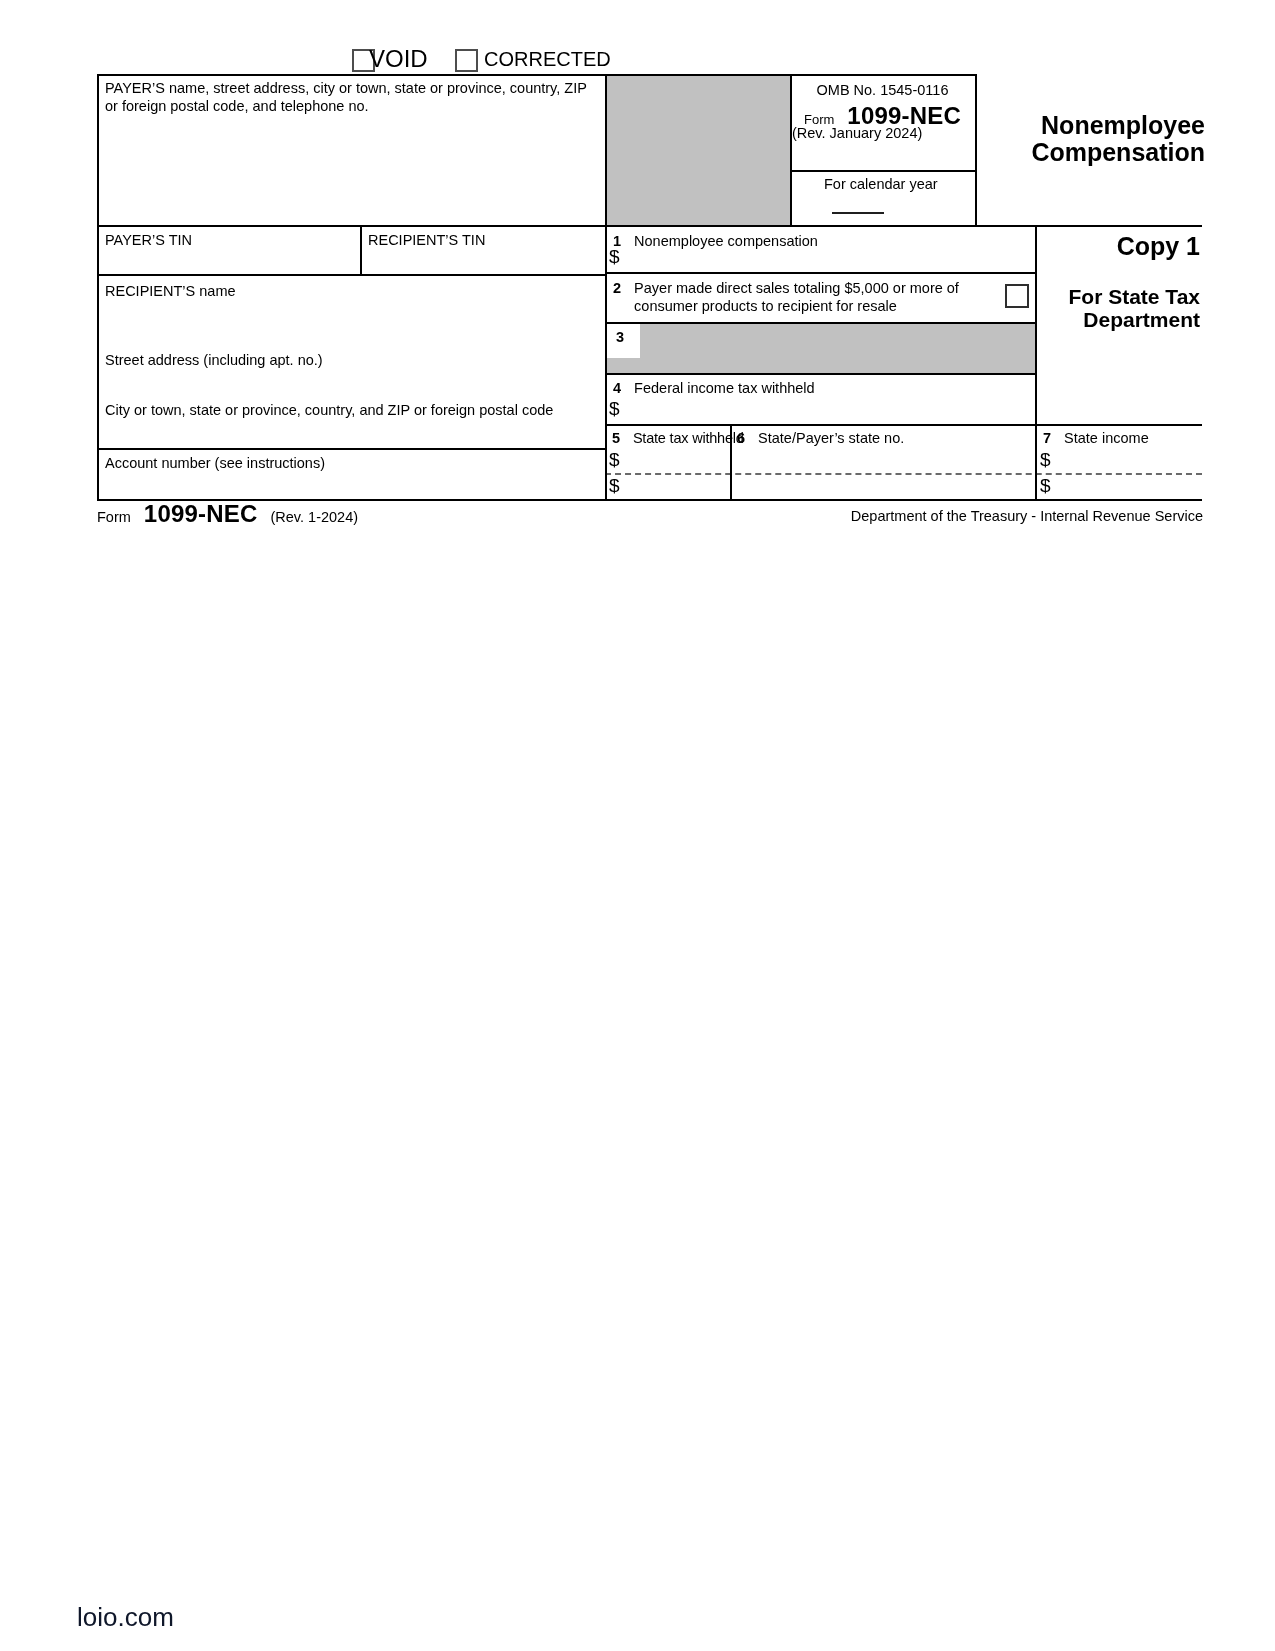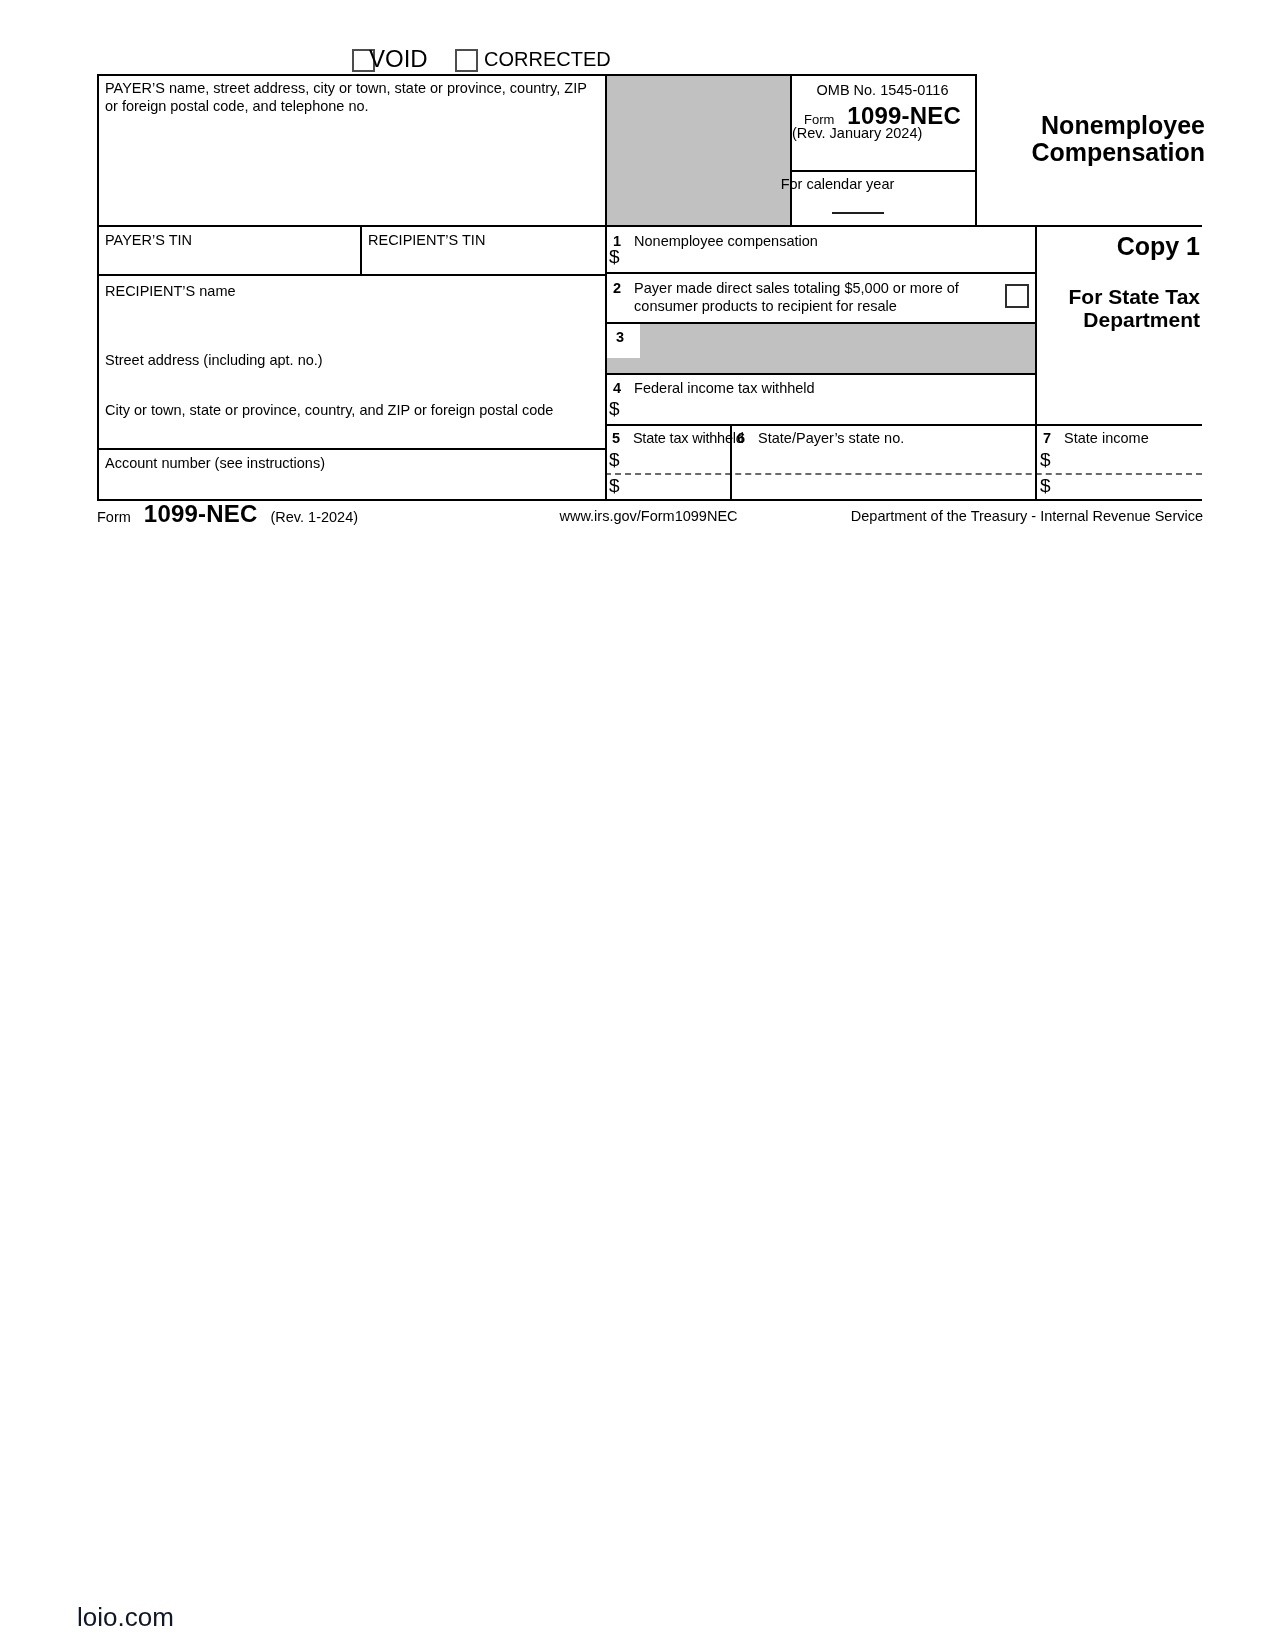--- a/index.html
+++ b/index.html
@@ -56,21 +56,21 @@
 
   <div class="field" style="left:99px;top:76px;width:506px;height:147px;"></div>
   <div class="lbl" style="left:105px;top:79px;width:485px;">PAYER’S name, street address, city or town, state or province, country, ZIP or foreign postal code, and telephone no.</div>
 
   <div class="lbl" style="left:792px;top:81px;width:181px;text-align:center;">OMB No. 1545-0116</div>
   <div class="abs flexbase" style="left:792px;top:102px;width:181px;justify-content:center;">
     <span class="smallword">Form</span>
     <span class="bigword">1099-NEC</span>
   </div>
   <div class="lbl" style="left:792px;top:124px;width:181px;text-align:left;">(Rev. January 2024)</div>
-  <div class="lbl" style="left:747px;top:175px;width:181px;text-align:center;">For calendar year</div>
+  <div class="lbl" style="left:792px;top:175px;width:181px;text-align:left;padding-left:32px;">For calendar year</div>
   <div class="field" style="left:832px;top:192px;width:52px;height:20px;border-bottom:2px solid #1f1f1f;"></div>
 
   <div class="titleblock" style="left:905px;top:112px;width:300px;">
     <div>Nonemployee</div>
     <div>Compensation</div>
   </div>
 
   <div class="field" style="left:99px;top:227px;width:259px;height:45px;"></div>
   <div class="lbl" style="left:105px;top:231px;">PAYER’S TIN</div>
   <div class="field" style="left:362px;top:227px;width:241px;height:45px;"></div>
@@ -136,18 +136,17 @@
     <span>State income</span>
   </div>
   <div class="dollar" style="left:1040px;top:449px;">$</div>
   <div class="dollar" style="left:1040px;top:475px;">$</div>
 
   <div class="abs flexbase" style="left:97px;top:500px;">
     <span class="lbl" style="position:static;">Form</span>
     <span class="bigword">1099-NEC</span>
     <span class="lbl" style="position:static;">(Rev. 1-2024)</span>
   </div>
-  <div class="lbl" style="left:97px;top:507px;width:1103px;text-align:center;">www.irs.gov/Form1099NEC</div>
   <div class="lbl" style="left:97px;top:507px;width:1106px;text-align:right;">Department of the Treasury - Internal Revenue Service</div>
 
   <div class="abs" style="left:77px;top:1602px;font-size:26px;line-height:30px;color:#0f172a;">loio.com</div>
 
 </div>
 
 </body></html>

